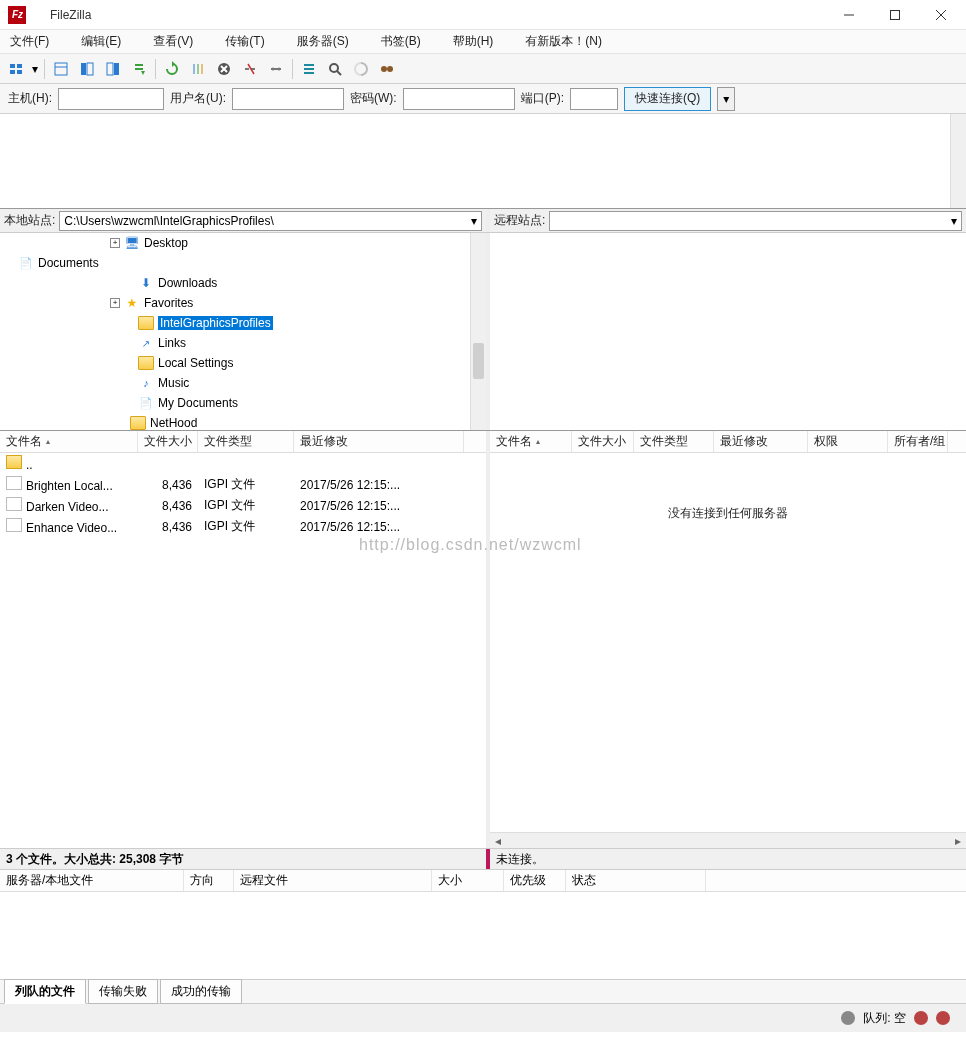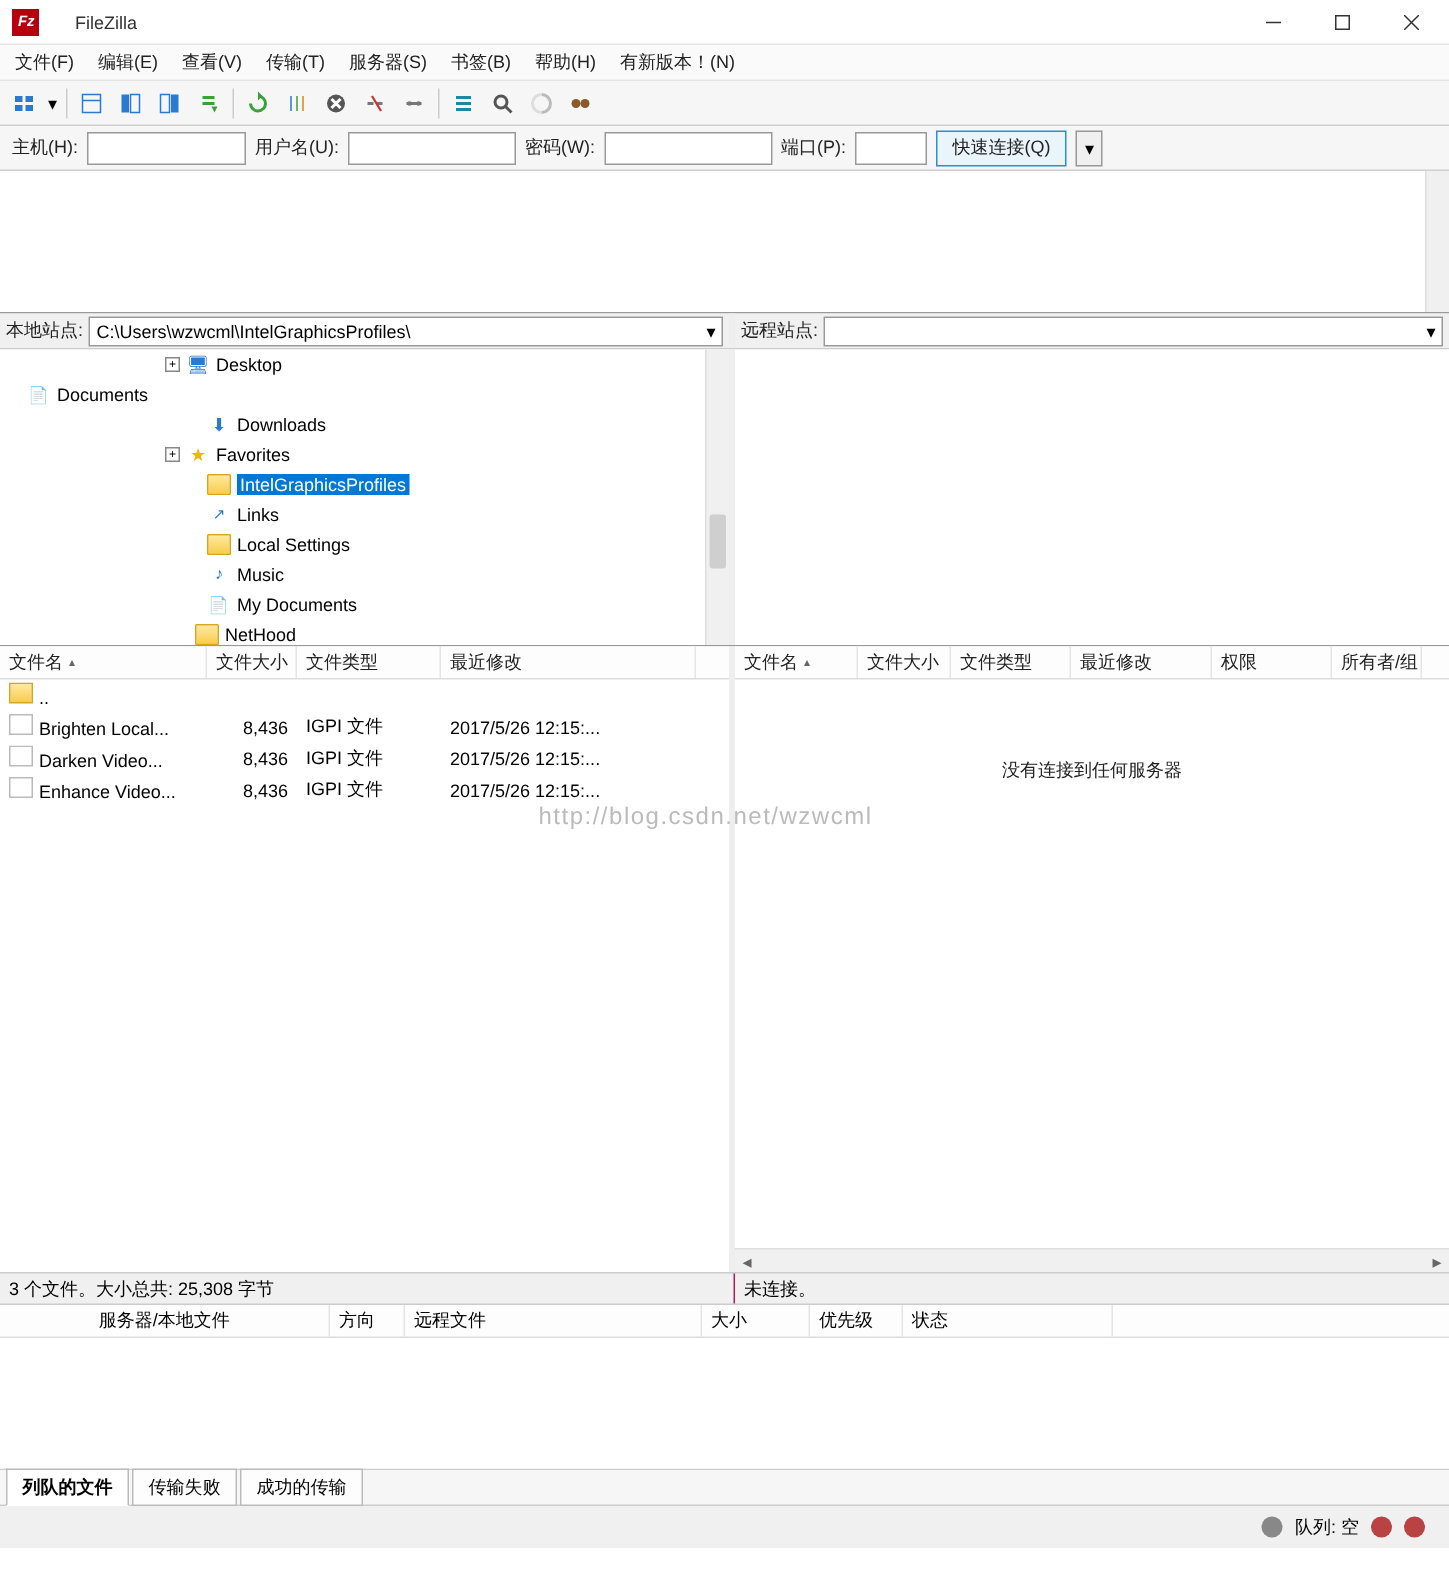--- a/index.html
+++ b/index.html
@@ -6,21 +6,21 @@
 body { background: #fff; width: 966px; height: 1057px; overflow: hidden; position: relative; }
 
 
 .titlebar { height: 30px; display: flex; align-items: center; padding: 0 2px 0 8px; border-bottom: 1px solid #e5e5e5; }
 .titlebar .app-icon { width: 18px; height: 18px; background: #b5000e; color: #fff; font-weight: bold; font-size: 10px; display: flex; align-items: center; justify-content: center; padding-left:1px; font-style: italic;}
 .titlebar .title { margin-left: 24px; color: #333; flex: 0 0 auto; }
 .titlebar .spacer { flex: 1; }
 .winbtn { width: 46px; height: 30px; display: flex; align-items: center; justify-content: center; color: #444; }
 
 
-.menubar { height: 24px; display: flex; align-items: center; padding: 0 4px; border-bottom: 1px solid #e5e5e5; background: #fafafa; gap: 4px;}
+.menubar { height: 24px; display: flex; align-items: center; padding: 0 4px; border-bottom: 1px solid #e5e5e5; background: #fafafa; gap: 20px;}
 .menubar span { padding: 2px 6px; color: #222; }
 
 
 .toolbar { height: 30px; display: flex; align-items: center; padding: 0 4px; gap: 2px; border-bottom: 1px solid #d0d0d0; background: #f6f6f6; }
 .tbtn { width: 24px; height: 24px; display: flex; align-items: center; justify-content: center; border: 1px solid transparent; }
 .tsep { width: 1px; height: 20px; background: #ccc; margin: 0 2px; }
 .tdrop { width:10px; height:24px; display:flex; align-items:center; justify-content:center; }
 
 
 .quickbar { height: 30px; display: flex; align-items: center; padding: 4px 8px; gap: 6px; border-bottom: 1px solid #d0d0d0; background: #f6f6f6; }
@@ -81,21 +81,21 @@
 .emptymsg { position:absolute; top:52px; left:0; right:0; text-align:center; color:#222;}
 .hscroll { height:16px; background:#f0f0f0; border-top:1px solid #ddd; display:flex;}
 .hscroll .arrow { width:16px; display:flex; align-items:center; justify-content:center; color:#666;}
 .hscroll .track { flex:1; position:relative;}
 
 .watermark { position:absolute; left:359px; top:536px; color:#bbb; font-size:16px; letter-spacing:1px; pointer-events:none; z-index:5;}
 
 
 .statusstrips { display: flex; height: 22px; background: #f0f0f0; border-top:1px solid #ccc; border-bottom:1px solid #ccc;}
 .statusstrips .scell { padding: 2px 6px; }
-.statusstrips .left { width: 490px; border-right:1px solid #be185d;}
+.statusstrips .left { width: 490px; border-right:4px solid #be185d;font-weight:bold;}
 .statusstrips .right { flex: 1; }
 
 
 .queue { height: 110px; border-bottom: 1px solid #ccc; display:flex; flex-direction:column;}
 .qhdr { display:flex; height:22px; border-bottom:1px solid #ddd; background:#fdfdfd;}
 .qhdr .col { border-right:1px solid #e5e5e5; padding:2px 6px;}
 .qbody { flex:1; background:#fff;}
 
 
 .qtabs { height: 24px; display: flex; align-items: center; padding: 0 4px; gap: 2px; background: #f6f6f6; border-bottom:1px solid #ccc;}
@@ -418,21 +418,21 @@
 
 <div class="watermark">http://blog.csdn.net/wzwcml</div>
 
 <div class="statusstrips">
   <div class="scell left">3 个文件。大小总共: 25,308 字节</div>
   <div class="scell right">未连接。</div>
 </div>
 
 <div class="queue">
   <div class="qhdr" id="qhdr">
-      <div class="col" style="width: 220px; text-align: center;"><span>服务器/本地文件</span></div>
+      <div class="col" style="width: 184px;"><span>服务器/本地文件</span></div>
       <div class="col" style="width: 50px;"><span>方向</span></div>
       <div class="col" style="width: 198px;"><span>远程文件</span></div>
       <div class="col" style="width: 72px;"><span>大小</span></div>
       <div class="col" style="width: 62px;"><span>优先级</span></div>
       <div class="col" style="width: 140px;"><span>状态</span></div>
     </div>
   <div class="qbody"></div>
 </div>
 
 <div class="qtabs">

